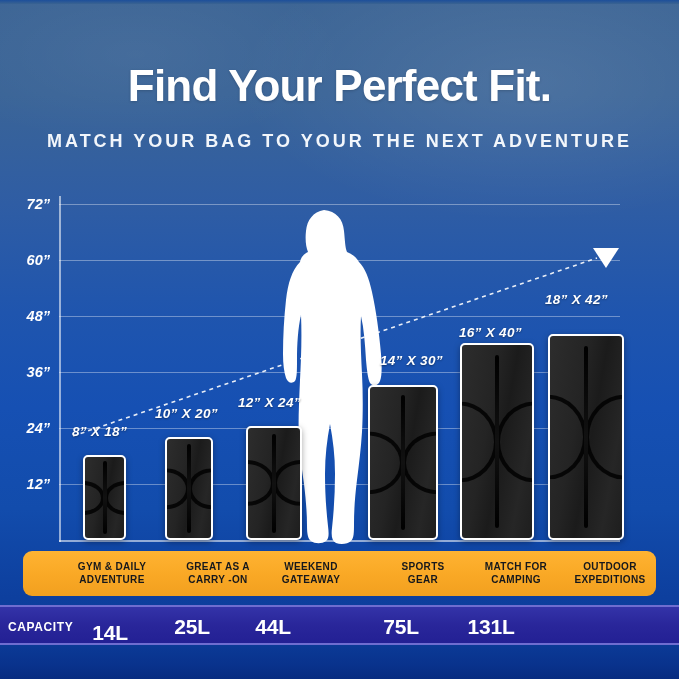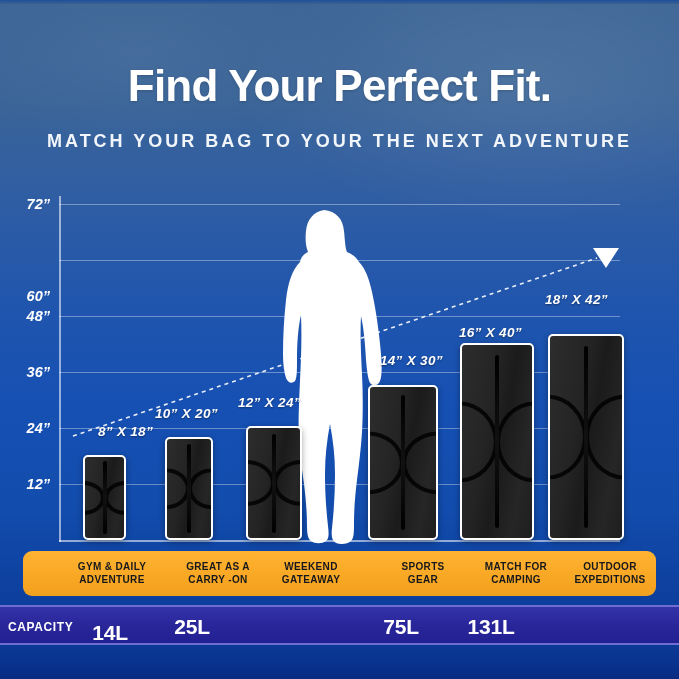--- a/index.html
+++ b/index.html
@@ -201,21 +201,21 @@
     <div class="gridline" style="top:260px;"></div>
     <div class="gridline" style="top:316px;"></div>
     <div class="gridline" style="top:372px;"></div>
     <div class="gridline" style="top:428px;"></div>
     <div class="gridline" style="top:484px;"></div>
 
     <div class="axis-y"></div>
     <div class="axis-x"></div>
 
     <div class="ytick" style="left:4px;  top:204px;">72”</div>
-    <div class="ytick" style="left:4px;  top:260px;margin-top:36px;">60”</div>
+    <div class="ytick" style="left:4px;  top:260px;">60”</div>
     <div class="ytick" style="left:4px;  top:316px;">48”</div>
     <div class="ytick" style="left:4px;  top:372px;">36”</div>
     <div class="ytick" style="left:4px;  top:428px;">24”</div>
     <div class="ytick" style="left:4px;  top:484px;">12”</div>
 
     <svg class="trendline" viewBox="0 0 561 346">
       <line x1="14" y1="240" x2="538" y2="62" stroke="#ffffff" stroke-width="1.6" stroke-dasharray="4 4" opacity="0.9"></line>
       <polygon points="534,52 560,52 547,72" fill="#ffffff"></polygon>
     </svg>
 
@@ -228,21 +228,21 @@
         C29,292 30,306 30,318 C30,326 31,331 34,333 C38,336 45,336 49,333
         C52,331 52,326 51,318 C49,300 48,283 48,266 C48,248 50,232 53,216
         C56,232 58,248 58,266 C58,284 57,302 55,320 C54,328 55,333 59,335
         C64,337 71,336 74,333 C77,330 77,324 77,316 C77,302 78,288 80,272
         C82,256 84,240 85,224 C86,206 86,186 85,166 C84,146 83,126 84,108
         C87,121 88,136 89,152 C90,163 91,171 93,175 C96,179 101,178 103,173
         C105,168 105,158 104,146 C102,124 99,102 95,84 C92,70 88,60 82,54
         C79,49 75,46 70,44 C68,39 68,32 67,23 C66,11 59,3 47,2 Z"></path>
     </svg>
 
-    <div class="bag-label" style="left:72px; top:424px;margin-left:26px;">8” X 18”</div>
+    <div class="bag-label" style="left:72px; top:424px;">8” X 18”</div>
     <div class="bag" style="left:83px; top:455px; width:43px; height:85px;">
       <div class="arc left"></div>
       <div class="arc right"></div>
       <div class="spine"></div>
     </div>
 
     <div class="bag-label" style="left:155px; top:406px;">10” X 20”</div>
     <div class="bag" style="left:165px; top:437px; width:48px; height:103px;">
       <div class="arc left"></div>
       <div class="arc right"></div>
@@ -296,18 +296,19 @@
     </div>
     <div class="usecase" style="left:528px; width:118px;">
       <span><span>OUTDOOR</span><br><span>EXPEDITIONS</span></span>
     </div>
   </div>
 
   <div class="capacity-bar">
     <div class="capacity-label">CAPACITY</div>
     <div class="capacity-val" style="left:75px;  width:70px;margin-top:6px;">14L</div>
     <div class="capacity-val" style="left:157px; width:70px;">25L</div>
+    <div class="capacity-val" style="left:238px; width:70px;">44L</div>
     <div class="capacity-val" style="left:366px; width:70px;">75L</div>
     <div class="capacity-val" style="left:453px; width:76px;">131L</div>
   </div>
 
   <div class="footer-strip"></div>
 </div>
 
 </body></html>

